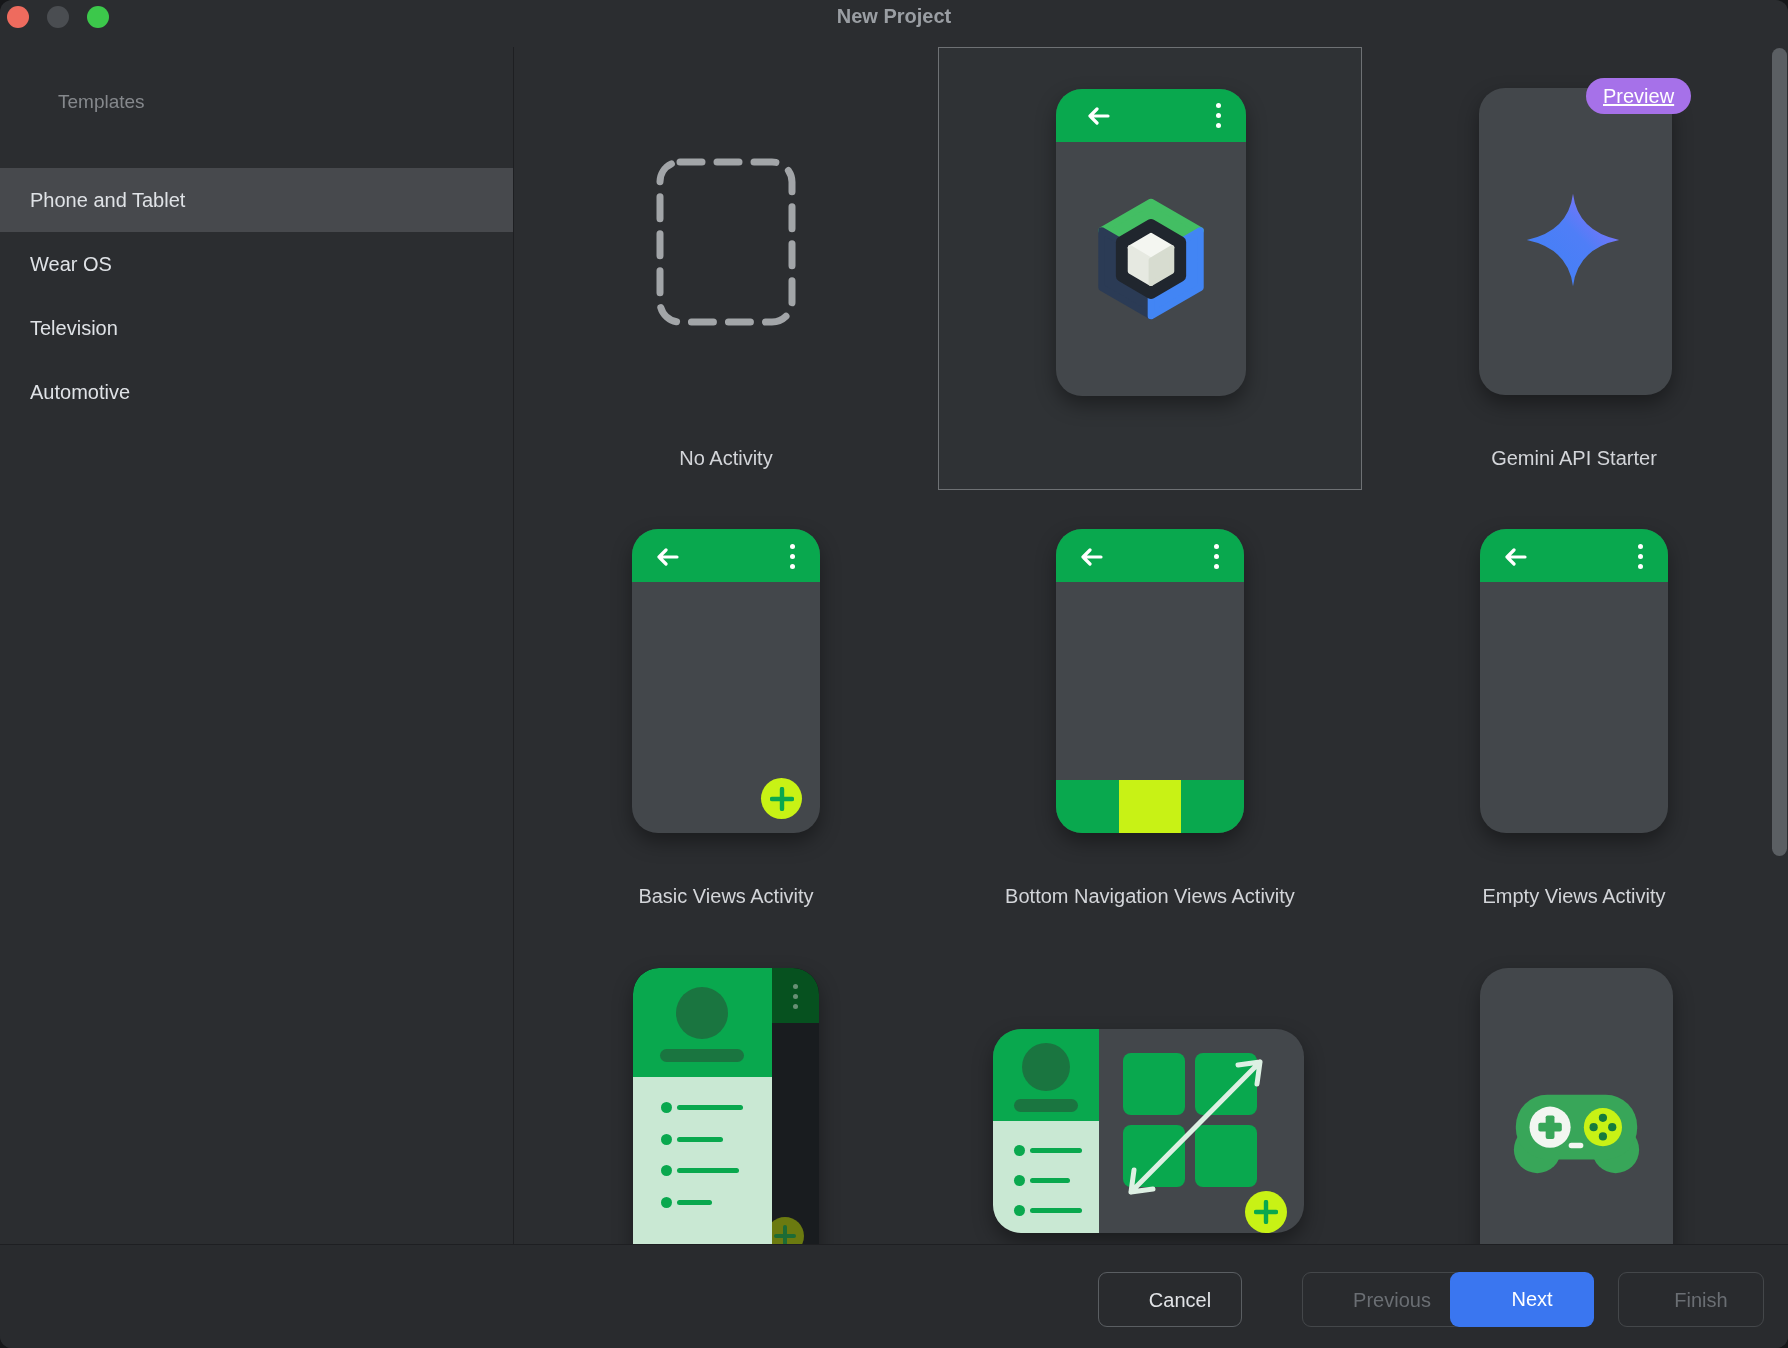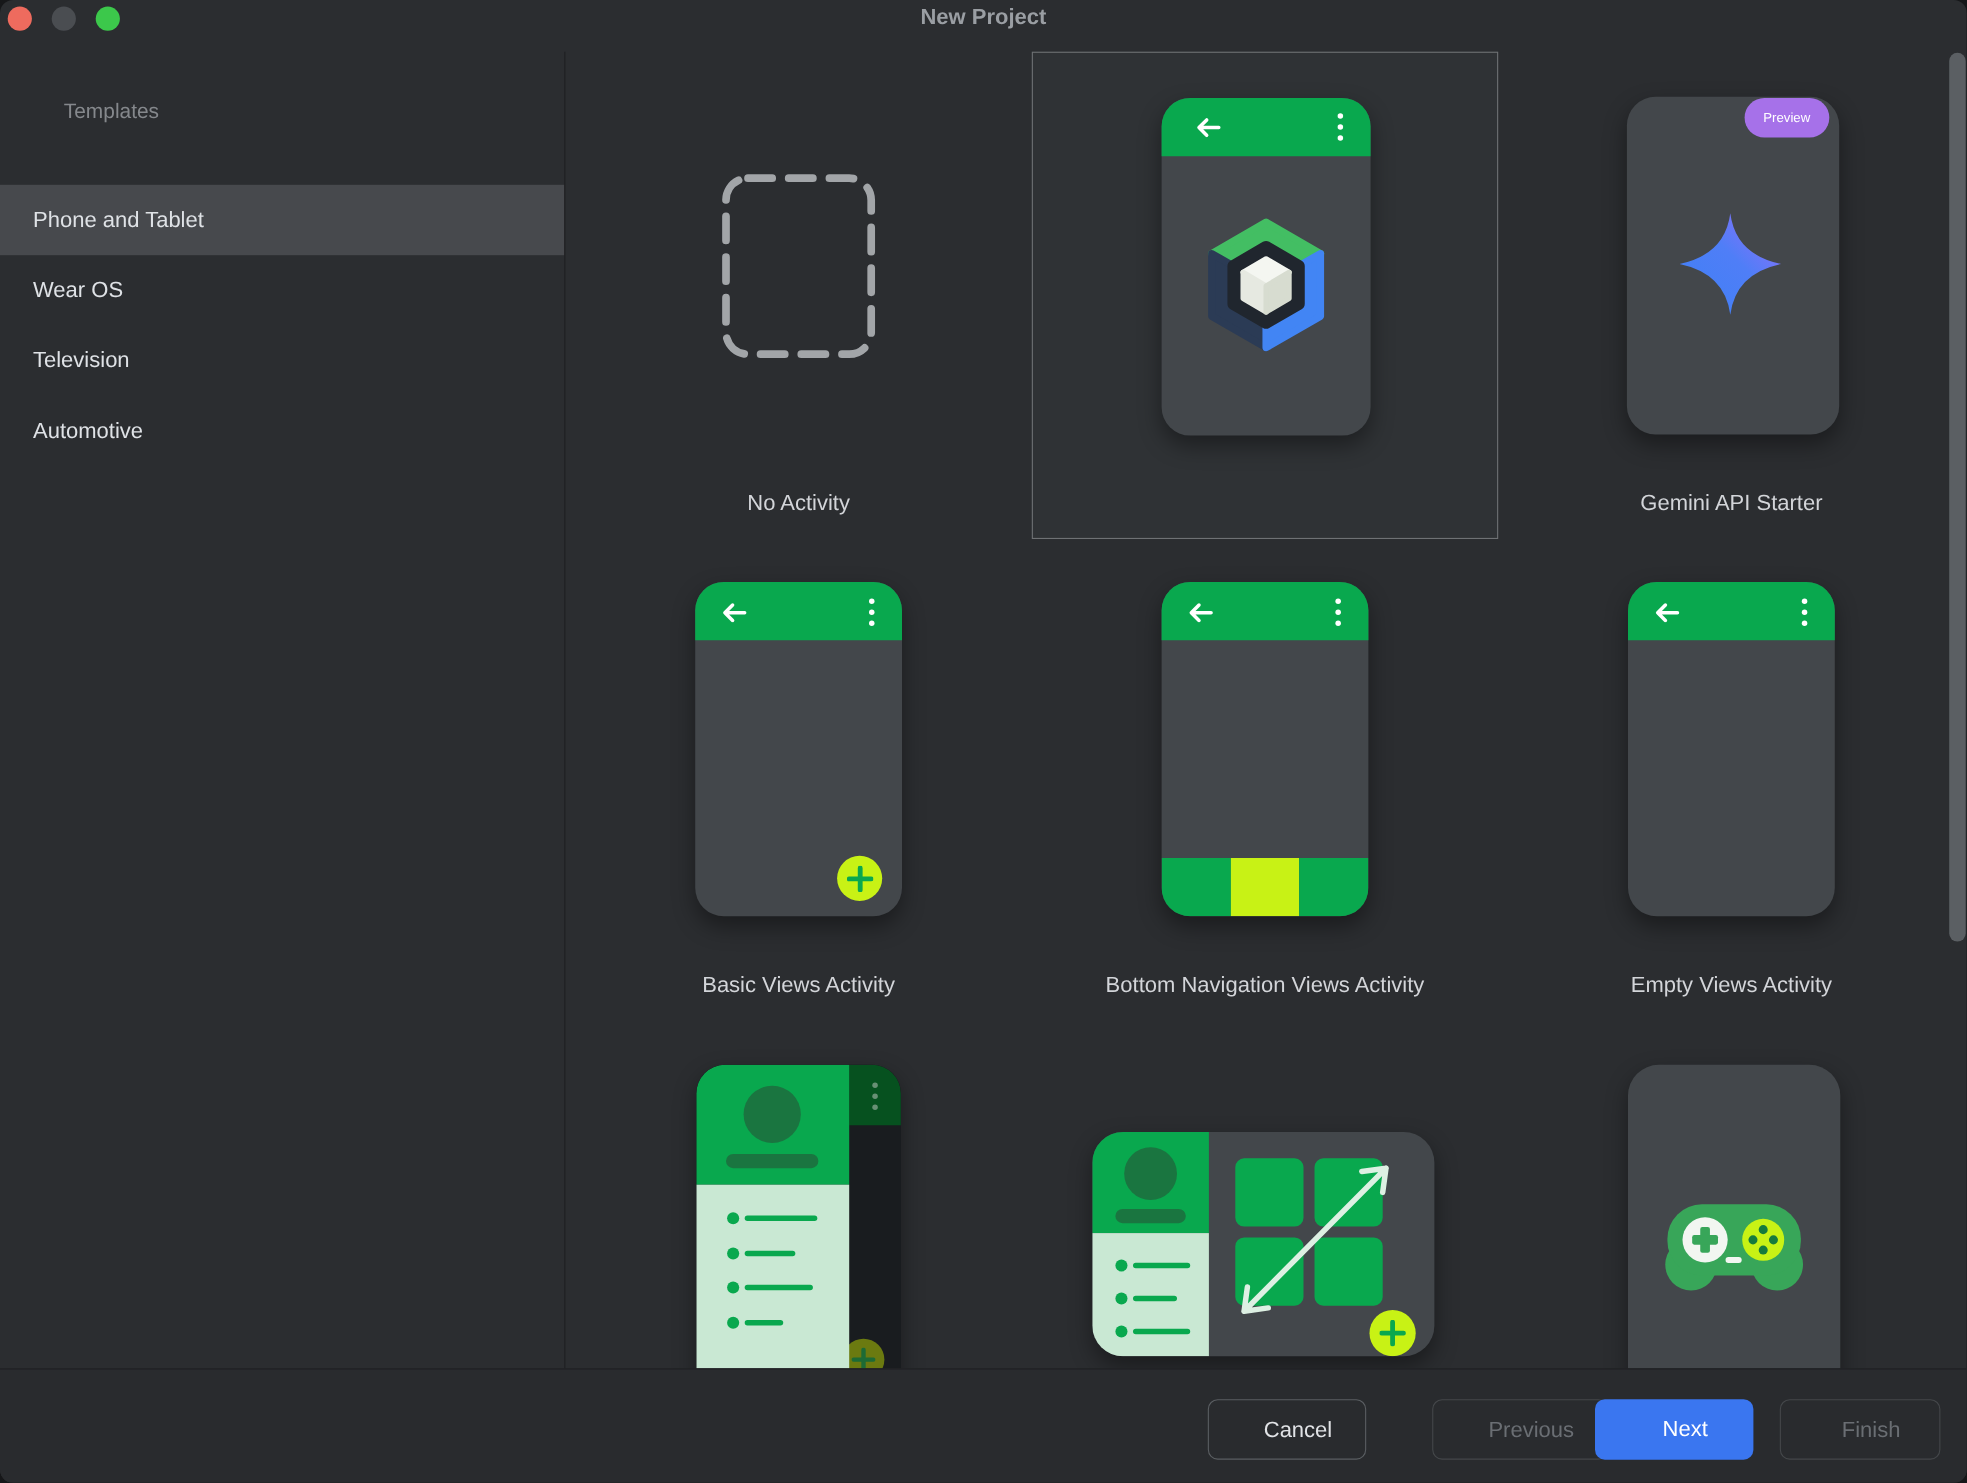--- a/index.html
+++ b/index.html
@@ -41,22 +41,22 @@
   .kebab{position:absolute;width:5px;}
   .kebab i{display:block;width:5px;height:5px;border-radius:50%;background:#fff;margin-bottom:5px;}
   .kebab.dim i{background:#8aa491;opacity:.75;}
   .fab{position:absolute;border-radius:50%;background:var(--chartreuse);
     display:flex;align-items:center;justify-content:center;}
   
   .bnav{position:absolute;left:0;bottom:0;width:100%;height:53px;display:flex;
     border-radius:0 0 26px 26px;overflow:hidden;}
   .bnav div{flex:1;}
   
-  #preview-badge{left:224px;top:42px;height:36px;padding:0 17px;border-radius:18px;
-    background:var(--purple-badge);color:#fff;font-size:12px;line-height:36px;}
+  #preview-badge{left:224px;top:31px;height:36px;padding:0 17px;border-radius:18px;
+    background:var(--purple-badge);color:#fff;font-size:20px;line-height:36px;text-decoration:underline;}
   
   #row3-clip{left:513px;top:47px;width:1262px;height:1197px;overflow:hidden;}
   .mint{background:var(--mint);}
   .row-dot{position:absolute;width:11px;height:11px;border-radius:50%;background:var(--green);}
   .row-line{position:absolute;height:5px;border-radius:3px;background:var(--green);}
   .dk-bar{position:absolute;background:var(--dark-green);border-radius:7px;}
   .dk-circle{position:absolute;border-radius:50%;background:var(--dark-green);}
   .gsq{position:absolute;width:62px;height:62px;border-radius:8px;background:var(--green);}
   
   #footer{left:0;bottom:0;width:1788px;height:104px;background:var(--footer-bg);

